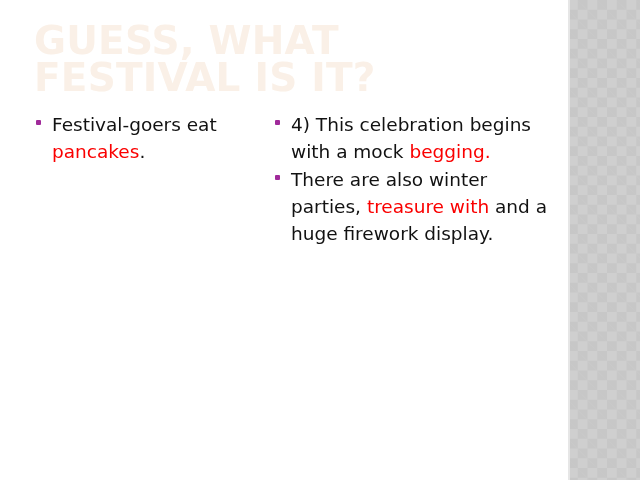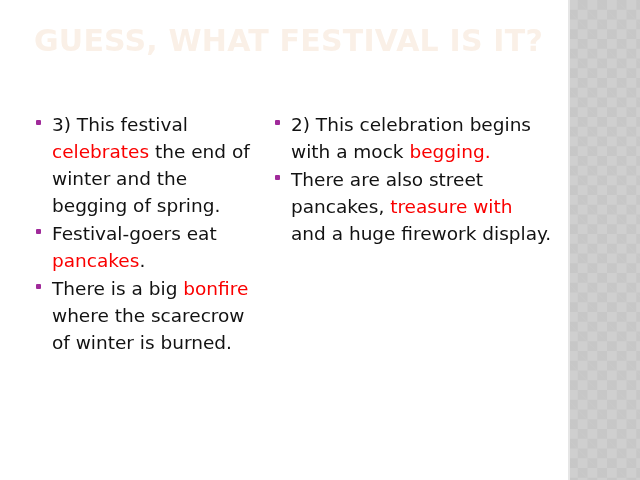--- a/index.html
+++ b/index.html
@@ -43,21 +43,21 @@
     height: 480px;
     background: #e6e6e6;
   }
 
   
   #title {
     position: absolute;
     left: 34px;
     top: 22px;
     width: 520px;
-    font-size: 30px;
+    font-size: 39px;
     font-weight: bold;
     line-height: 37px;
     letter-spacing: 0.2px;
     text-transform: uppercase;
     color: #faf0e7;
     white-space: pre-wrap;
   }
 
   
   #columns {
@@ -115,26 +115,24 @@
 
   <div id="deco-strip">
     <div id="deco-strip-edge"></div>
   </div>
 
   <div id="title">Guess, what festival is it?</div>
 
   <div id="columns">
     <div class="column left">
       <ul class="bullets">
-          <li><span class="marker"></span><span>3) This festival </span><span class="hl">celebrates</span><span> the end of winter and the begging of spring.</span></li>
           <li><span class="marker"></span><span>Festival-goers eat </span><span class="hl">pancakes</span><span>.</span></li>
-          <li><span class="marker"></span><span>There is a big </span><span class="hl">bonfire</span><span> where the scarecrow of winter is burned.</span></li>
         </ul>
     </div>
     <div class="column right">
       <ul class="bullets">
-          <li><span class="marker"></span><span>2) This celebration begins with a mock </span><span class="hl">begging.</span></li>
-          <li><span class="marker"></span><span>There are also street pancakes, </span><span class="hl">treasure with</span><span> and a huge firework display.</span></li>
+          <li><span class="marker"></span><span>4) This celebration begins with a mock </span><span class="hl">begging.</span></li>
+          <li><span class="marker"></span><span>There are also winter parties, </span><span class="hl">treasure with</span><span> and a huge firework display.</span></li>
         </ul>
     </div>
   </div>
 
 </div>
 
 </body></html>

